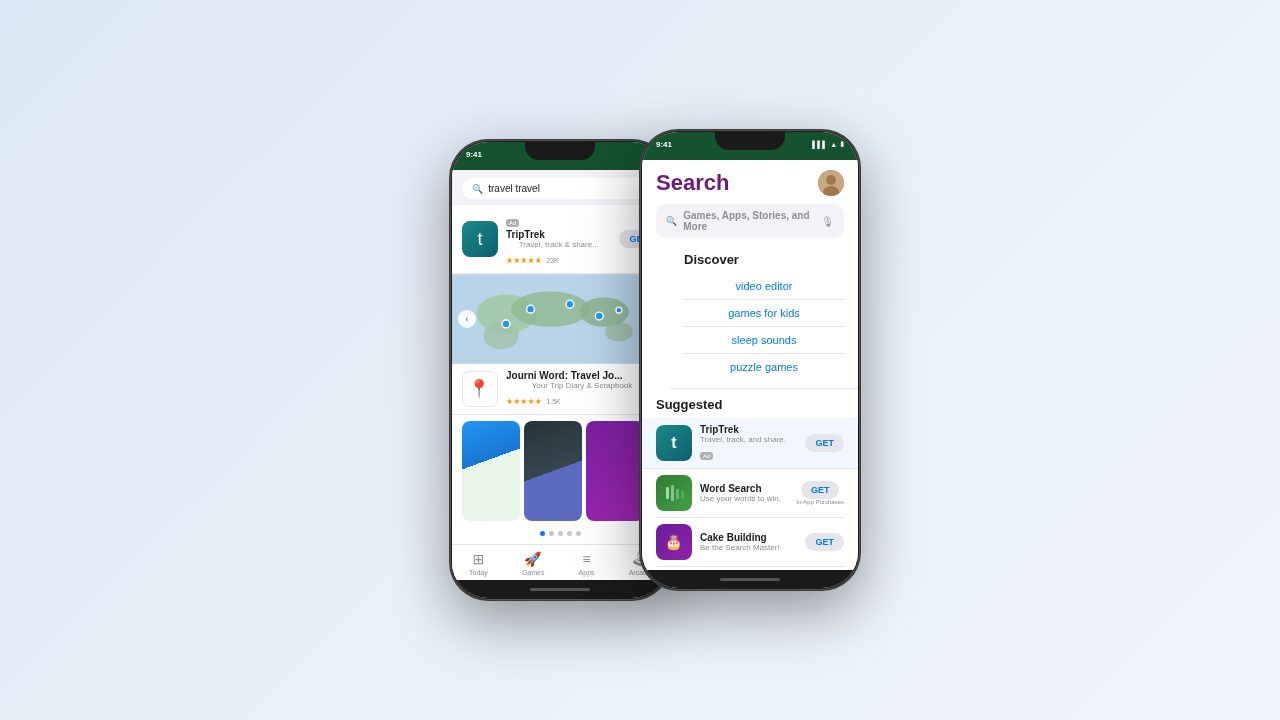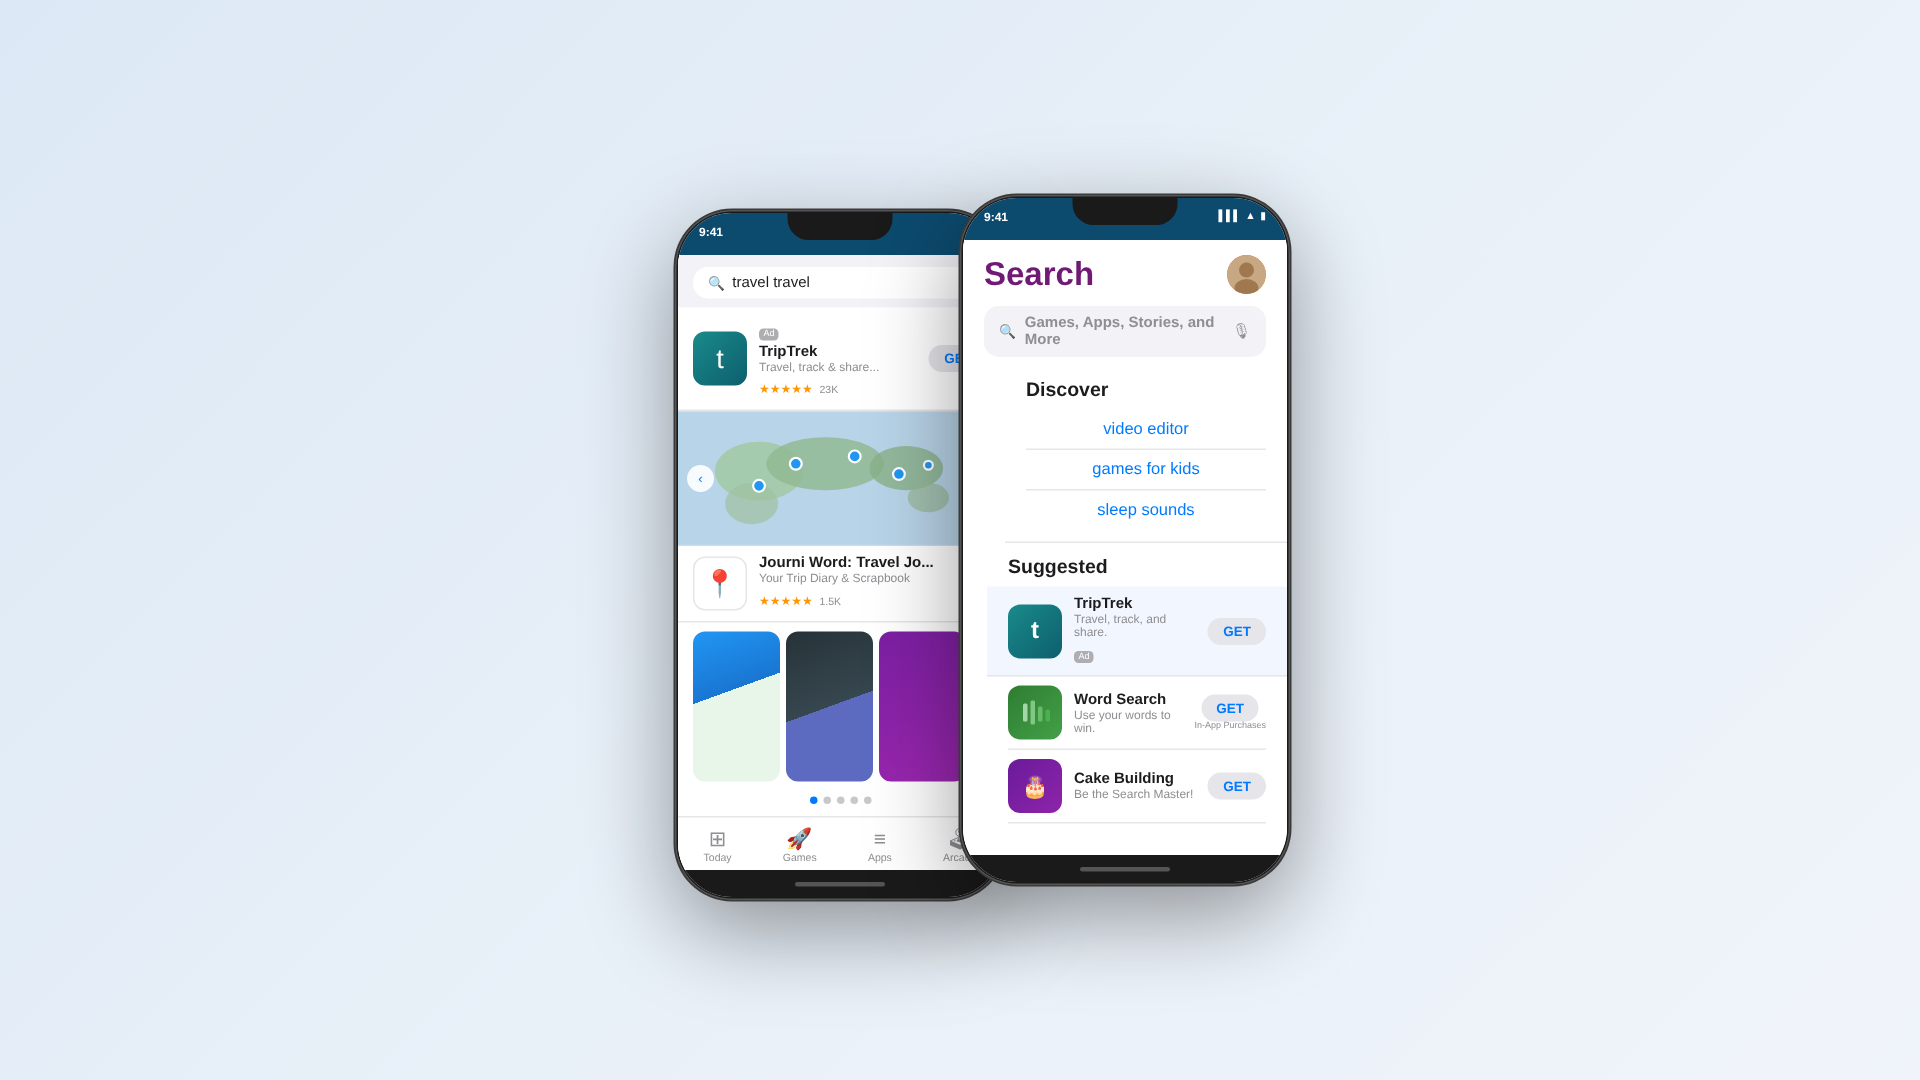--- a/index.html
+++ b/index.html
@@ -52,21 +52,21 @@
       border-radius: 36px;
       overflow: hidden;
       display: flex;
       flex-direction: column;
     }
 
     
     .notch-area {
       position: relative;
       height: 28px;
-      background: #0c4a6e;
+      background: #14532d;
       border-radius: 36px 36px 0 0;
       display: flex;
       align-items: flex-end;
       padding-bottom: 4px;
     }
 
     .notch {
       position: absolute;
       top: 0;
       left: 50%;
@@ -167,20 +167,21 @@
 
     .app-name {
       font-size: 10px;
       font-weight: 600;
       color: #1c1c1e;
     }
 
     .app-desc {
       font-size: 8px;
       color: #8e8e93;
+      text-align: center;
     }
 
     .ad-badge {
       background: #aeaeb2;
       color: #fff;
       font-size: 6px;
       padding: 1px 3px;
       border-radius: 3px;
       display: inline-block;
       margin-bottom: 2px;
@@ -398,21 +399,20 @@
       color: #007aff;
       text-align: center;
     }
 
     .discover-item:last-child {
       border-bottom: none;
     }
 
     .suggested-section {
       padding: 8px 14px;
-      margin-left: 16px;
     }
 
     .suggested-app-item {
       display: flex;
       align-items: center;
       gap: 8px;
       padding: 6px 0;
       border-bottom: 0.5px solid #e5e5ea;
     }
 
@@ -647,20 +647,21 @@
             <span class="search-field-text">Games, Apps, Stories, and More</span>
             <span class="mic-icon">🎙</span>
           </div>
         </div>
 
         <div class="discover-section">
           <div class="section-title">Discover</div>
           <div class="discover-item">video editor</div>
           <div class="discover-item">games for kids</div>
           <div class="discover-item">sleep sounds</div>
+          <div class="discover-item">puzzle games</div>
         </div>
 
         <div class="suggested-section">
           <div class="section-title">Suggested</div>
 
           <div class="suggested-app-item highlighted">
             <div class="app-icon-triptrek-sm">t</div>
             <div class="suggested-app-info">
               <div class="suggested-app-name">TripTrek</div>
               <div class="suggested-app-desc">Travel, track, and share.</div>

